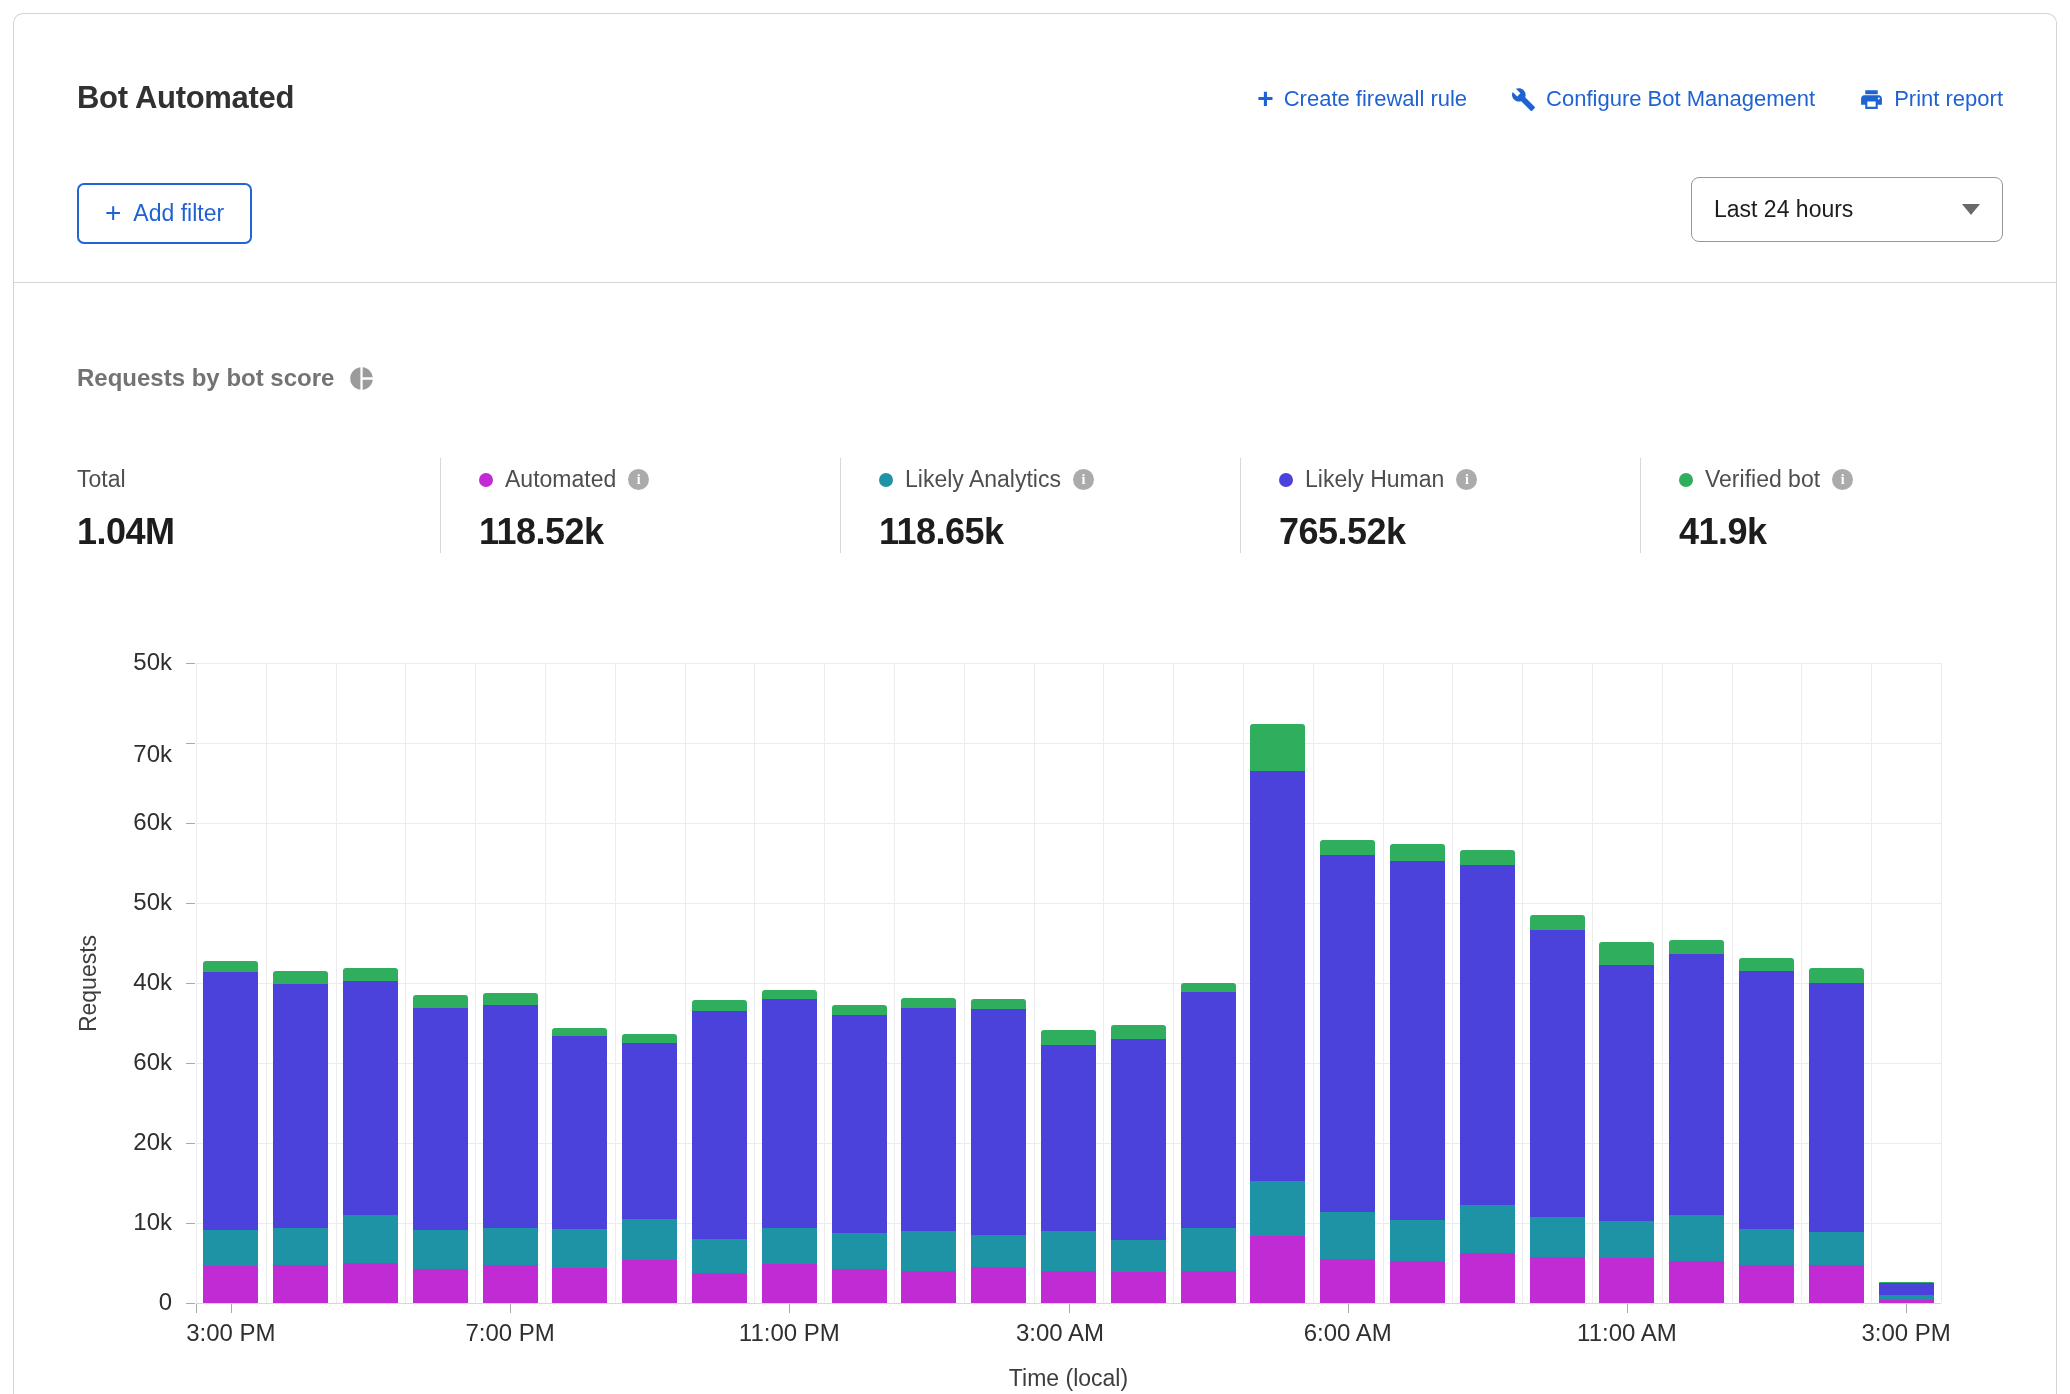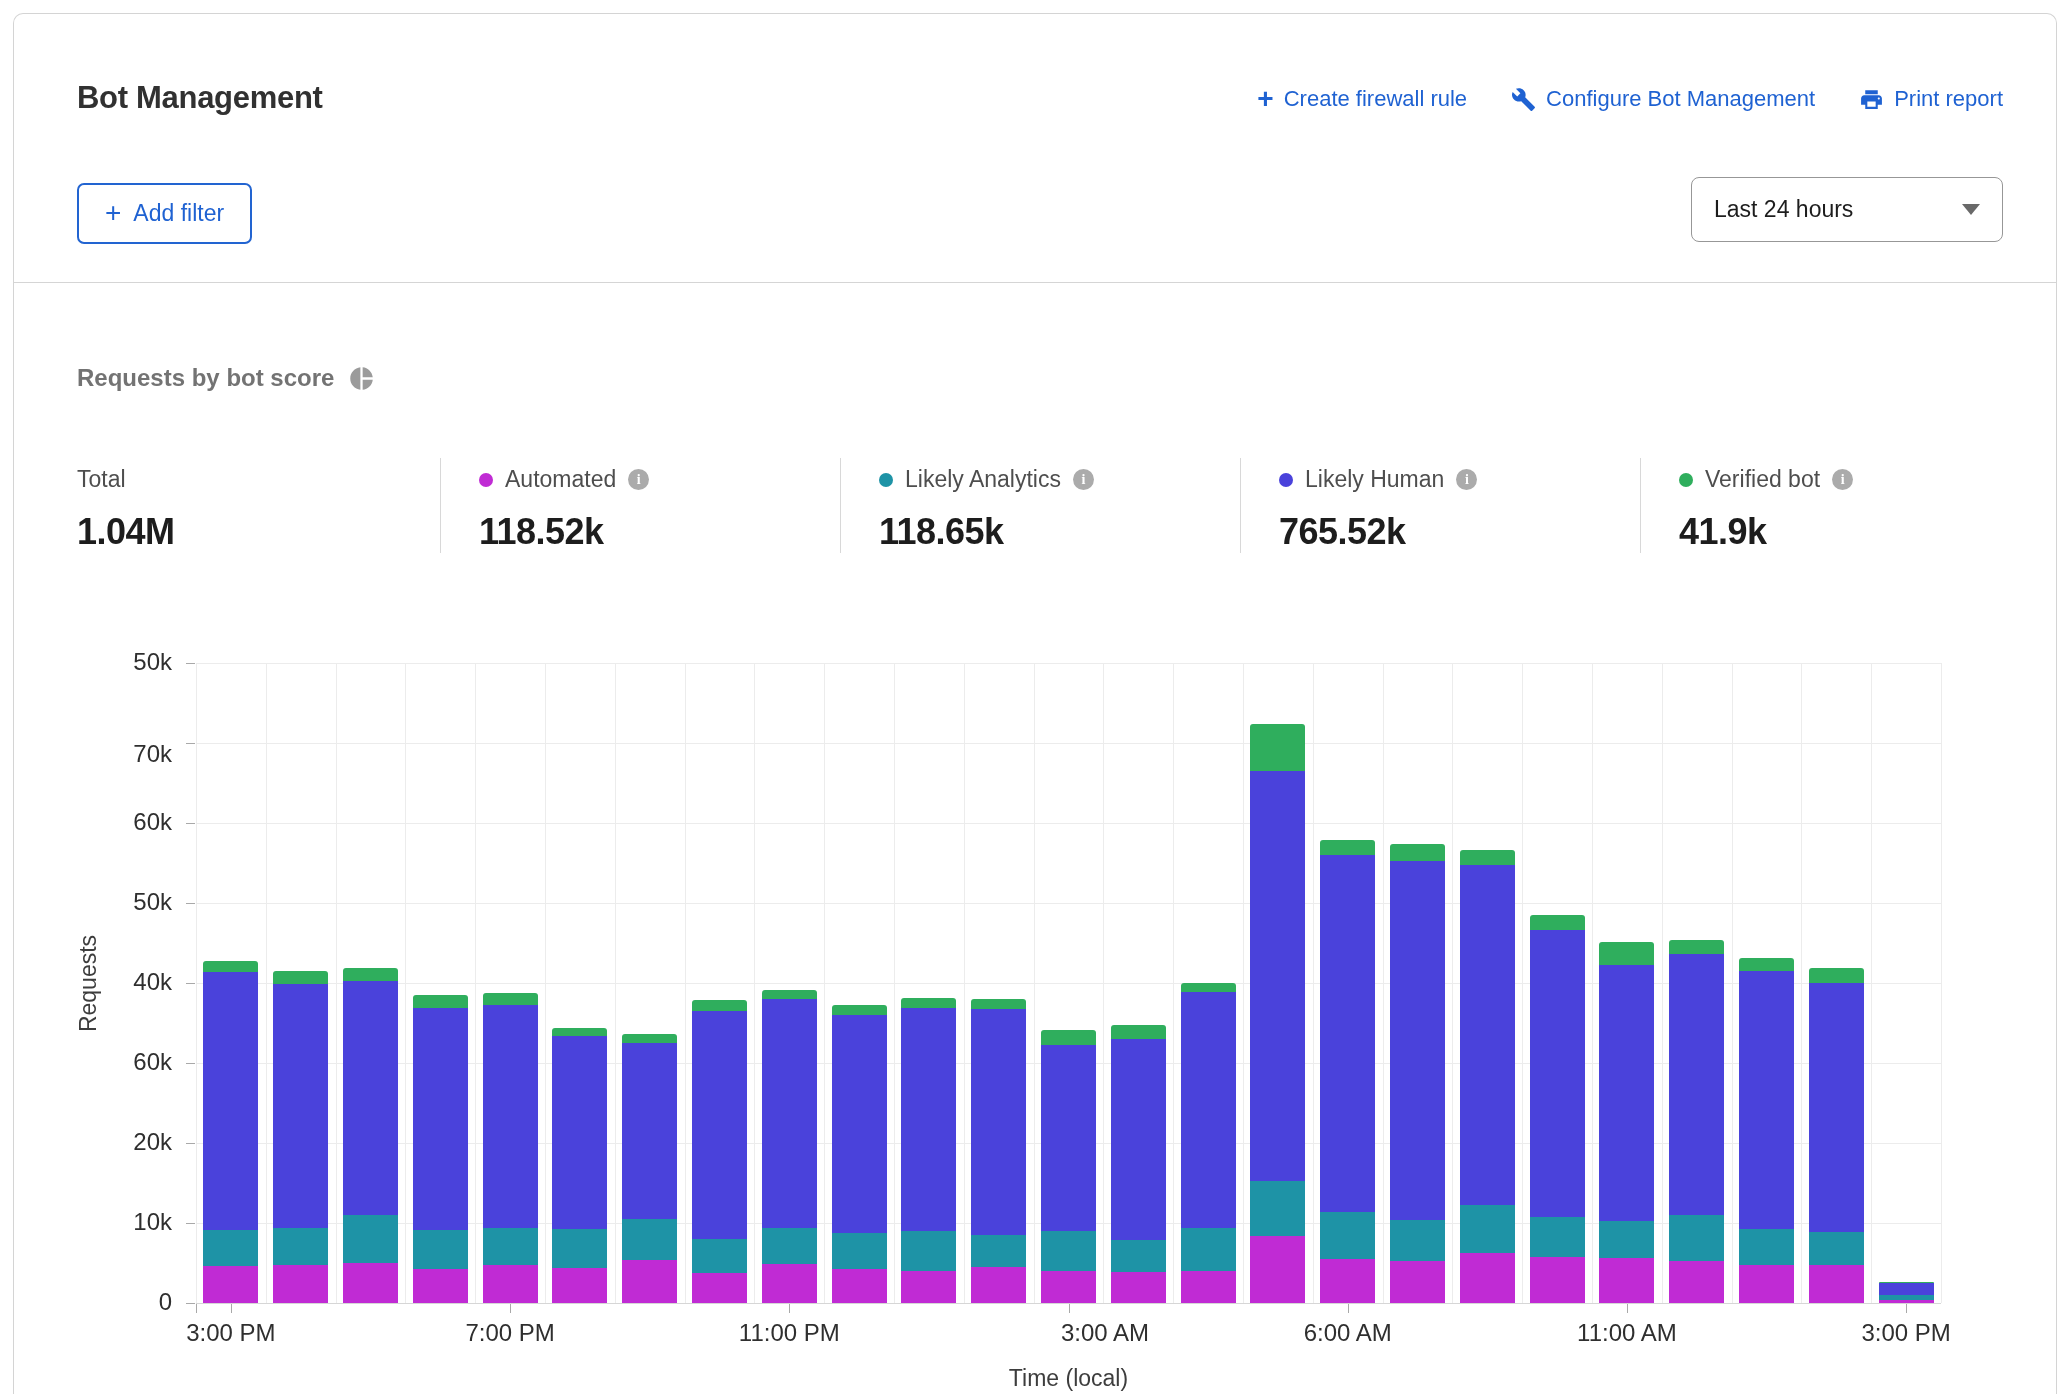--- a/index.html
+++ b/index.html
@@ -51,21 +51,21 @@
   .seg.cap { border-radius:3px 3px 0 0; }
   .axis-title-y { position:absolute; left:-122px; top:0; height:100%; width:30px; display:flex; align-items:center; justify-content:center; }
   .axis-title-y span { transform:rotate(-90deg); white-space:nowrap; font-size:23px; color:#3d3d3d; }
   .axis-title-x { position:absolute; left:0; width:100%; text-align:center; font-size:23px; color:#3d3d3d; }
 </style>
 </head>
 <body>
 
 <div class="card">
 
-  <div class="page-title">Bot Management</div>
+  <div class="page-title">Bot Automated</div>
 
   <div class="actions" id="actions">
       <a class="action-link">
         <span style="display: flex; align-items: center;">
           <span class="plus-glyph">+</span>
         </span>
         <span>Create firewall rule</span>
       </a>
       <a class="action-link">
         <span style="display: flex; align-items: center;">
@@ -305,21 +305,21 @@
         <div class="seg" style="left: 1682.6px; width: 55px; bottom: 3.2px; height: 4.8px; background: rgb(30, 147, 166);"></div>
         <div class="seg" style="left: 1682.6px; width: 55px; bottom: 8px; height: 12px; background: rgb(74, 66, 219);"></div>
         <div class="seg cap" style="left: 1682.6px; width: 55px; bottom: 20px; height: 0.8px; background: rgb(47, 174, 93);"></div>
         <div class="xtick" style="left: 34.9px; top: 641px;"></div>
         <div class="xlabel" style="left: -55.1px; top: 656px;">3:00 PM</div>
         <div class="xtick" style="left: 314.1px; top: 641px;"></div>
         <div class="xlabel" style="left: 224.1px; top: 656px;">7:00 PM</div>
         <div class="xtick" style="left: 593.3px; top: 641px;"></div>
         <div class="xlabel" style="left: 503.3px; top: 656px;">11:00 PM</div>
         <div class="xtick" style="left: 872.5px; top: 641px;"></div>
-        <div class="xlabel" style="left: 819px; top: 656px;">3:00 AM</div>
+        <div class="xlabel" style="left: 774px; top: 656px;">3:00 AM</div>
         <div class="xtick" style="left: 1151.7px; top: 641px;"></div>
         <div class="xlabel" style="left: 1061.7px; top: 656px;">6:00 AM</div>
         <div class="xtick" style="left: 1430.9px; top: 641px;"></div>
         <div class="xlabel" style="left: 1340.9px; top: 656px;">11:00 AM</div>
         <div class="xtick" style="left: 1710.1px; top: 641px;"></div>
         <div class="xlabel" style="left: 1620.1px; top: 656px;">3:00 PM</div>
         <div class="xtick" style="left: 0px; top: 641px;"></div>
         <div class="axis-title-x" style="top: 702px;">Time (local)</div>
       </div>
   </div>

